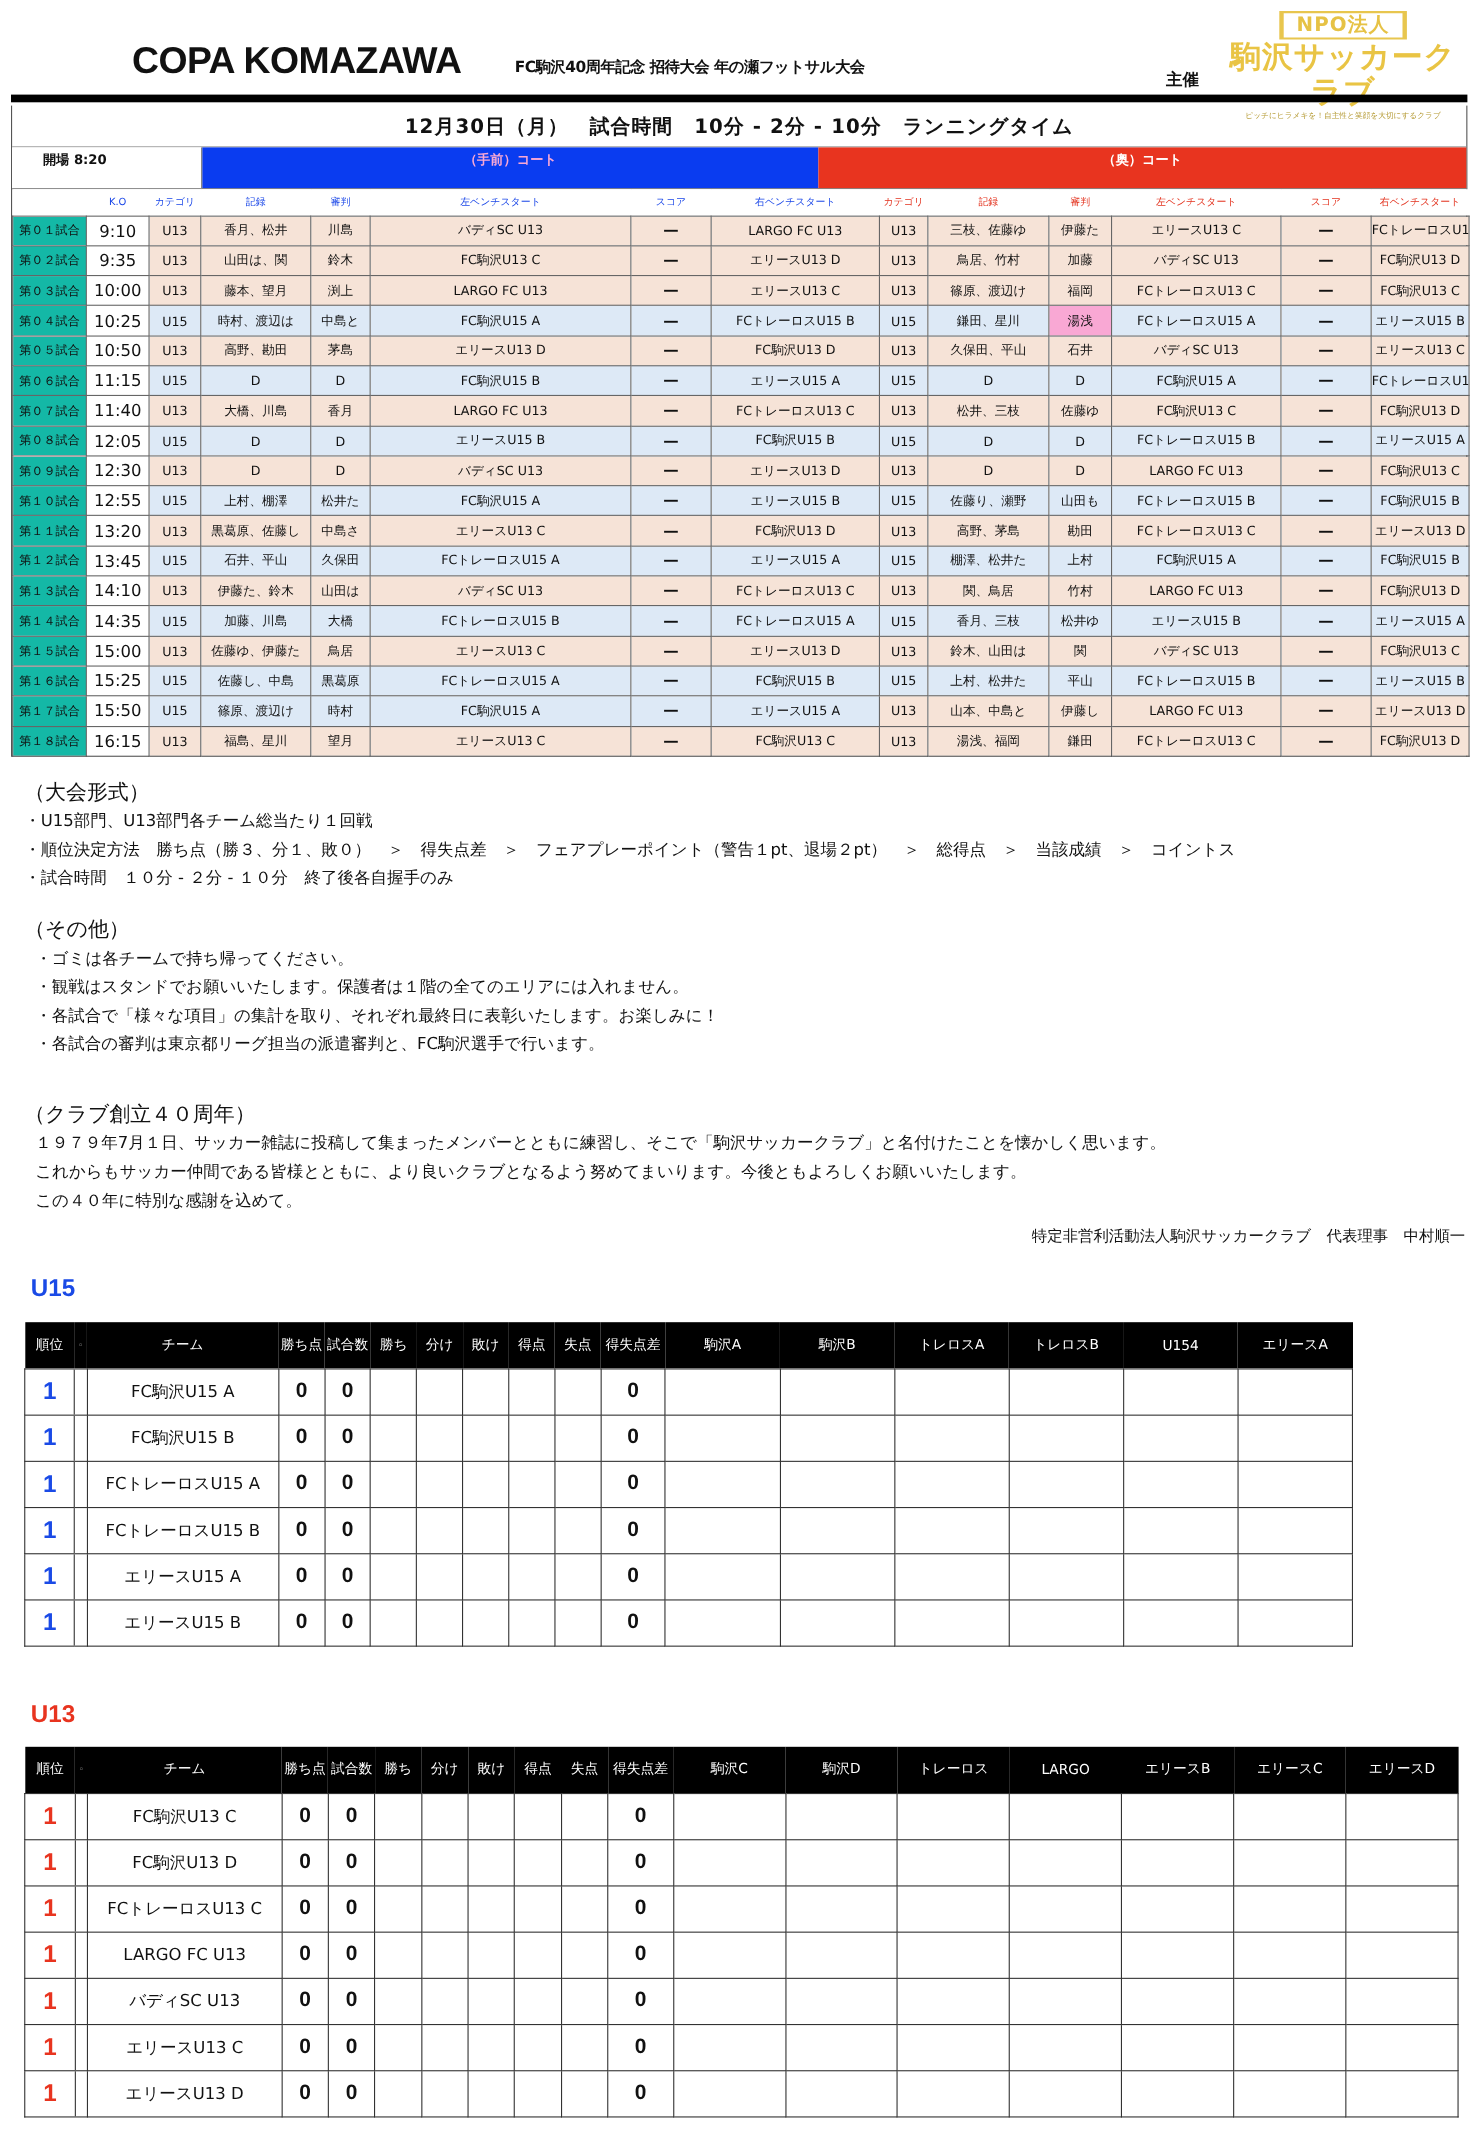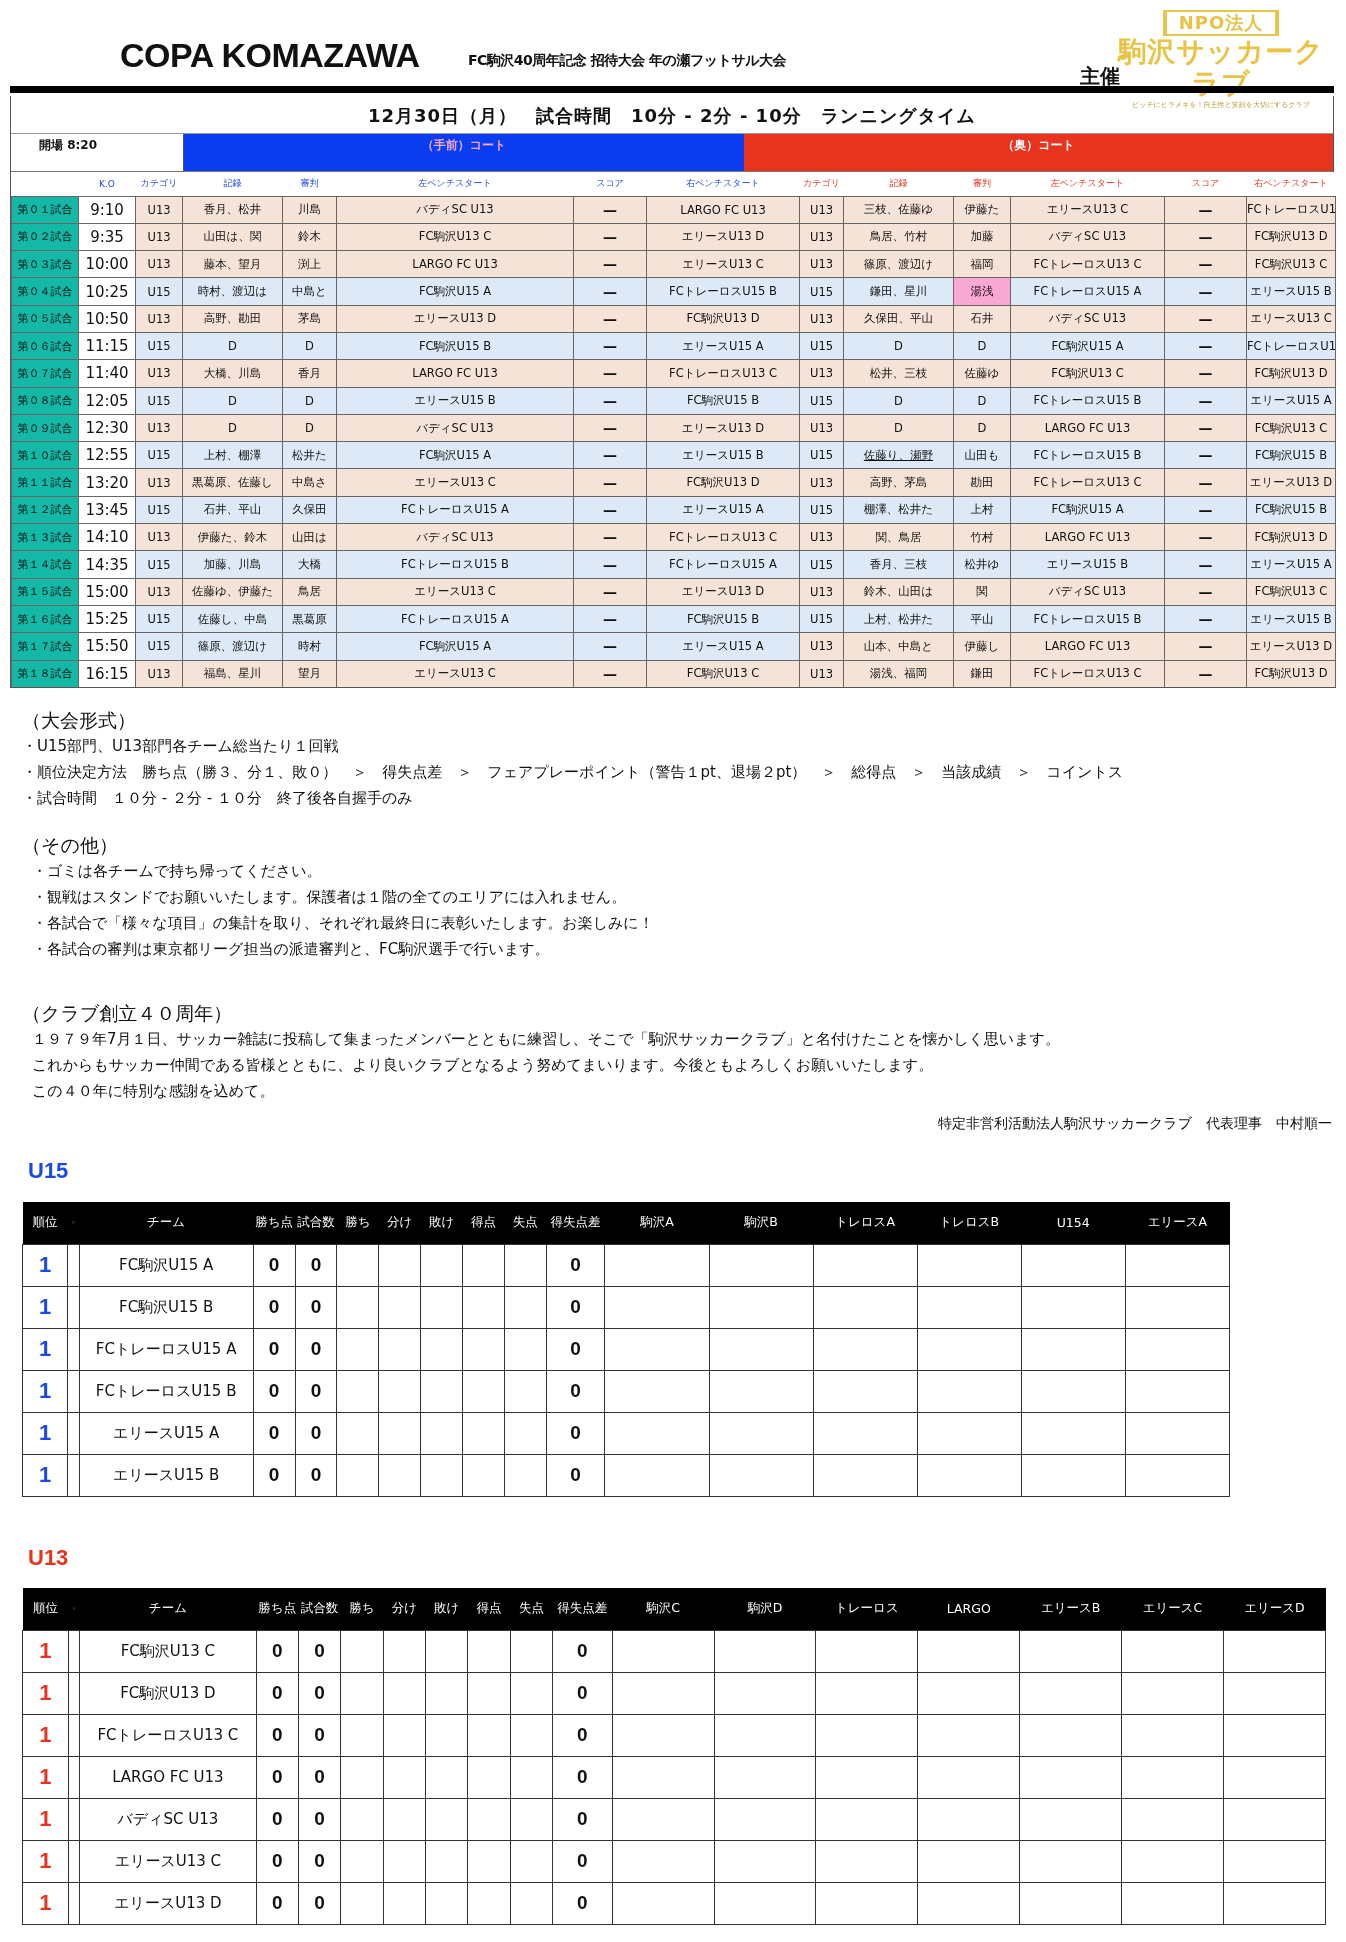--- a/index.html
+++ b/index.html
@@ -3,21 +3,21 @@
 <meta charset="utf-8">
 <style>
   * { box-sizing: border-box; }
   html, body { margin: 0; padding: 0; background: #ffffff; }
   body { width: 1346px; height: 1942px; position: relative; font-family: "DejaVu Sans", "Liberation Sans", sans-serif; color: #111; overflow: hidden; }
 
   
   .hdr { position: absolute; left: 0; top: 0; width: 1346px; height: 90px; }
   .title { position: absolute; left: 120px; top: 36px; font-family: "Liberation Sans", sans-serif; font-weight: 900; font-size: 34px; letter-spacing: -0.5px; color: #111; }
   .subtitle { position: absolute; left: 468px; top: 52px; font-size: 14px; font-weight: bold; letter-spacing: -0.5px; }
-  .host { position: absolute; left: 1060px; top: 63px; font-size: 20px; font-weight: bold; margin-left: 20px; }
+  .host { position: absolute; left: 1060px; top: 63px; font-size: 15px; font-weight: bold; }
   .logo { position: absolute; left: 1106px; top: 10px; width: 230px; height: 74px; color: #e6c245; text-align: center; }
   .logo .npo { display: inline-block; margin-left: 0; border: 2px solid #e8c64e; border-left-width: 4px; border-right-width: 4px; padding: 0 12px; font-weight: bold; font-size: 18px; line-height: 22px; letter-spacing: 1px; }
   .logo .club { font-weight: bold; font-size: 28px; line-height: 32px; letter-spacing: 1px; color: #e9c444; }
   .logo .tag { font-size: 7px; color: #b59a33; line-height: 10px; }
   .topbar { position: absolute; left: 10px; top: 86px; width: 1324px; height: 7px; background: #000; }
 
   
   .sched-wrap { position: absolute; left: 10px; top: 96px; width: 1324px; border-left: 1px solid #555; border-right: 1px solid #555; }
   .date-row { height: 38px; border-bottom: 1px solid #999; font-weight: bold; font-size: 18px; text-align: center; line-height: 40px; letter-spacing: 1px; }
   .court-row { display: flex; height: 38px; border-bottom: 1px solid #777; }
@@ -262,21 +262,21 @@
         <tr class="u15">
           <td class="no">第１０試合</td>
           <td class="ko">12:55</td>
           <td style="background: rgb(221, 233, 246);">U15</td>
           <td style="background: rgb(221, 233, 246);">上村、棚澤</td>
           <td style="background: rgb(221, 233, 246);">松井た</td>
           <td style="background: rgb(221, 233, 246);">FC駒沢U15 A</td>
           <td class="score" style="background: rgb(221, 233, 246);">—</td>
           <td style="background: rgb(221, 233, 246);">エリースU15 B</td>
           <td style="background: rgb(221, 233, 246);">U15</td>
-          <td style="background: rgb(221, 233, 246); text-decoration: underline;">佐藤り、瀬野</td>
+          <td style="background: rgb(221, 233, 246);">佐藤り、瀬野</td>
           <td style="background: rgb(221, 233, 246);">山田も</td>
           <td style="background: rgb(221, 233, 246);">FCトレーロスU15 B</td>
           <td class="score" style="background: rgb(221, 233, 246);">—</td>
           <td style="background: rgb(221, 233, 246);">FC駒沢U15 B</td>
         </tr>
         <tr class="u13">
           <td class="no">第１１試合</td>
           <td class="ko">13:20</td>
           <td style="background: rgb(246, 227, 215);">U13</td>
           <td style="background: rgb(246, 227, 215);">黒葛原、佐藤し</td>

